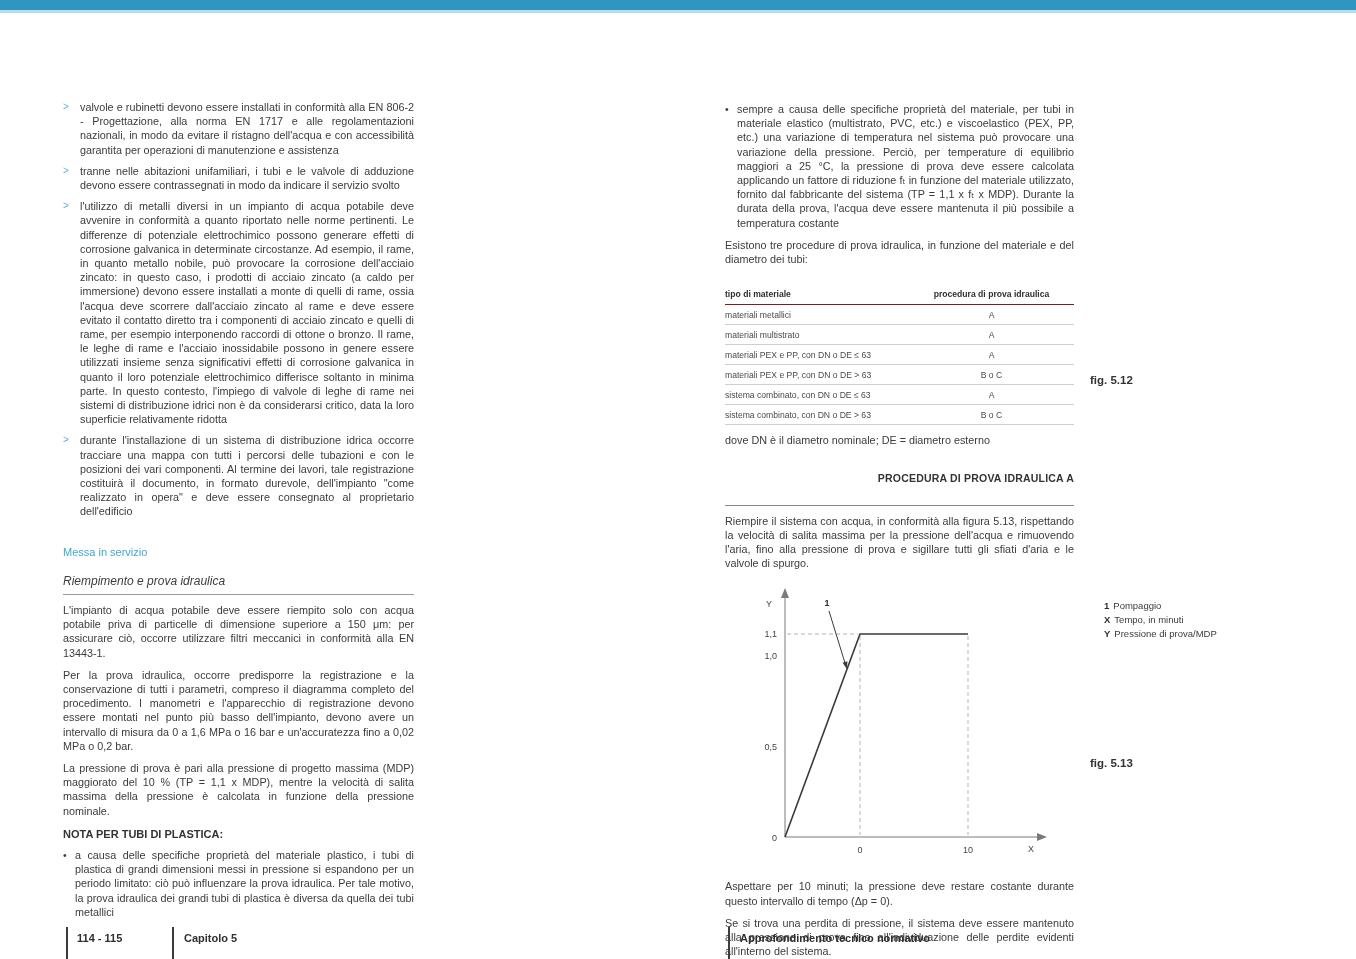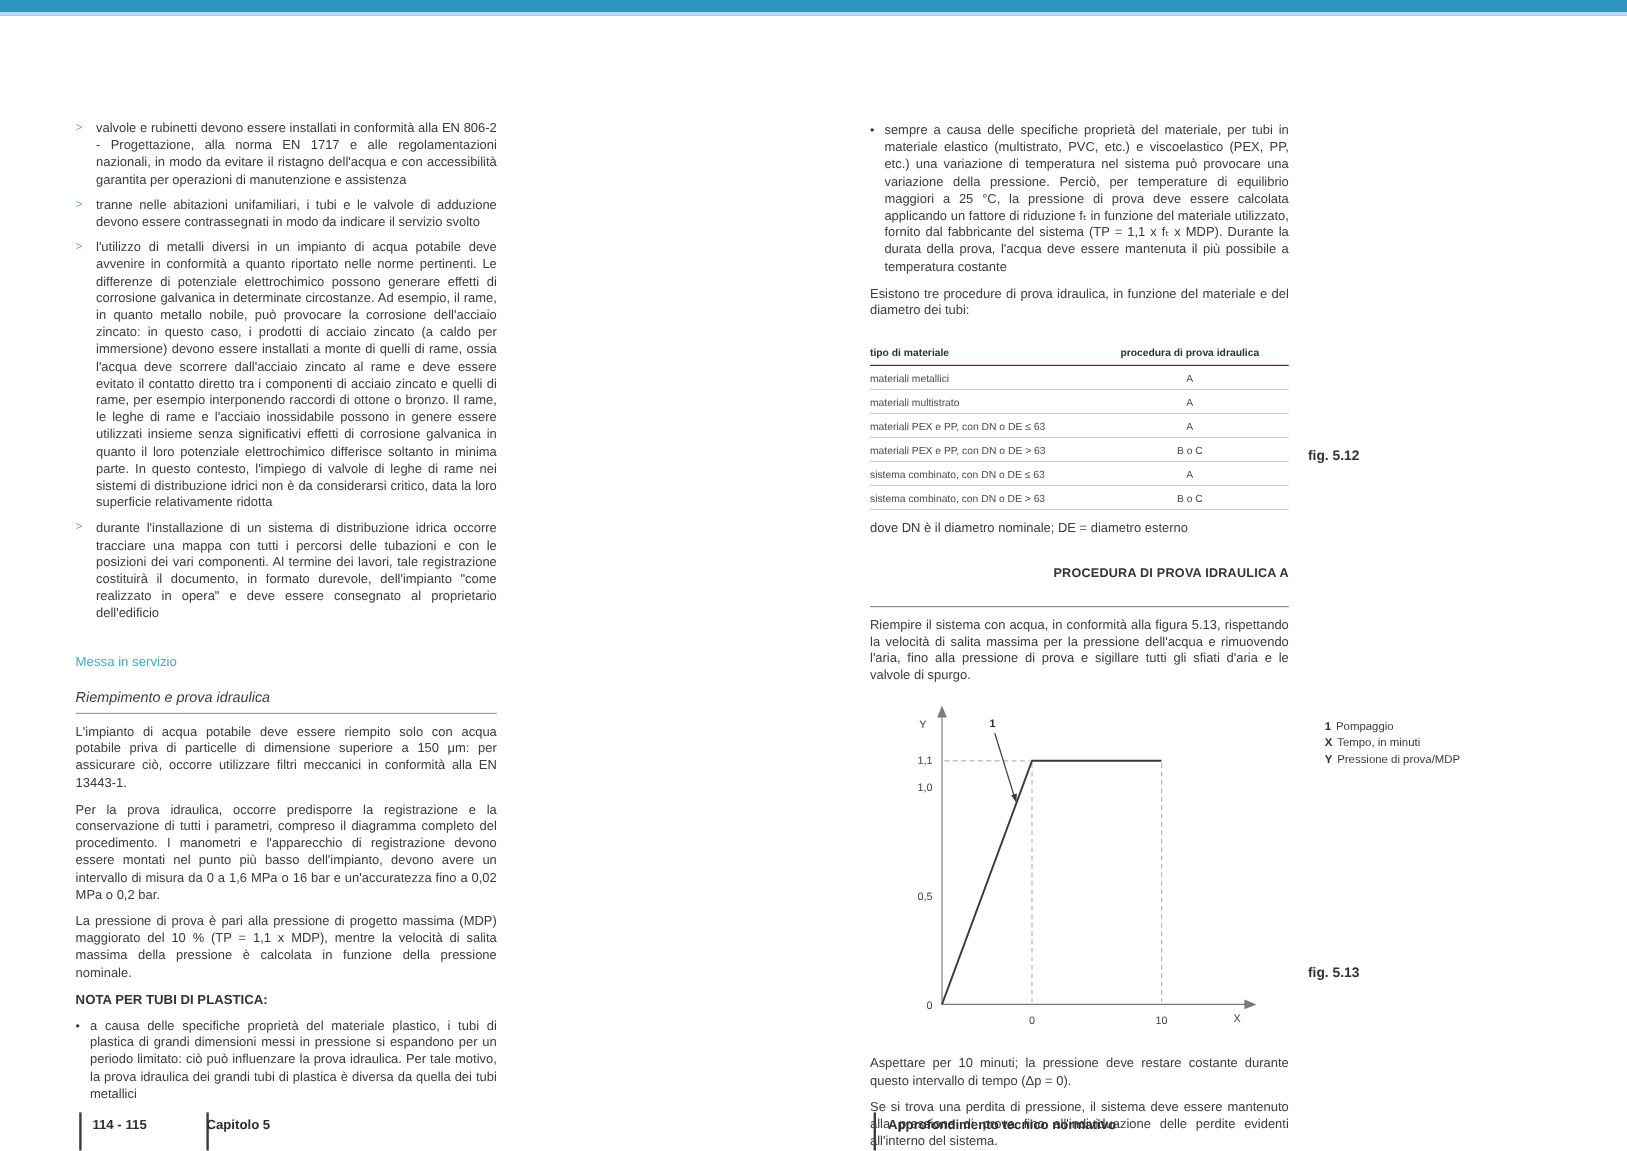--- a/index.html
+++ b/index.html
@@ -30,28 +30,28 @@
   .dtable{margin-top:20px;width:100%;font-size:8.6px;line-height:10px;color:#4a4a4a;}
   .trow{display:flex;align-items:center;border-bottom:1px solid #cfcfcf;padding:4.5px 0;}
   .trow.thead{font-weight:bold;color:#2f2f2f;border-bottom:1px solid #7f1d1d;padding:3px 0 5px 0;gap:16px;}
   .tcell-m{flex:1;text-align:left;}
   .tcell-p{flex:0 0 165px;text-align:center;}
   .table-note{margin-top:8px;text-align:justify;}
   
   #chart-block{margin-top:14px;margin-left:18px;width:320px;height:287px;}
   .fig-label{position:absolute;left:1090px;font-weight:bold;font-size:11.5px;color:#333;}
   #fig12-label{top:374px;text-align:center;}
-  #fig13-label{top:757px;margin-top:48px;}
+  #fig13-label{top:757px;}
   #chart-legend{position:absolute;left:1104px;top:563px;font-size:9.5px;line-height:14px;color:#3b3b3b;margin-top:36px;}
   #chart-legend .lkey{font-weight:bold;margin-right:4px;color:#2f2f2f;}
   
   .footer-bar{position:absolute;top:927px;width:2px;height:32px;background:#3c3c3c;}
   .footer-text{position:absolute;top:932px;font-weight:bold;font-size:11px;color:#2f2f2f;}
   #fbar1{left:66px;} #ftext-pages{left:77px;}
-  #fbar2{left:172px;} #ftext-chapter{left:172px;}
+  #fbar2{left:172px;} #ftext-chapter{left:184px;}
   #fbar3{left:728px;} #ftext-section{left:740px;}
   
   svg text{font-family:"Liberation Sans","DejaVu Sans",sans-serif;font-size:9px;fill:#444;}
   svg text.bold{font-weight:bold;fill:#2f2f2f;}
 </style>
 </head>
 <body>
 
 <div id="page">
 

